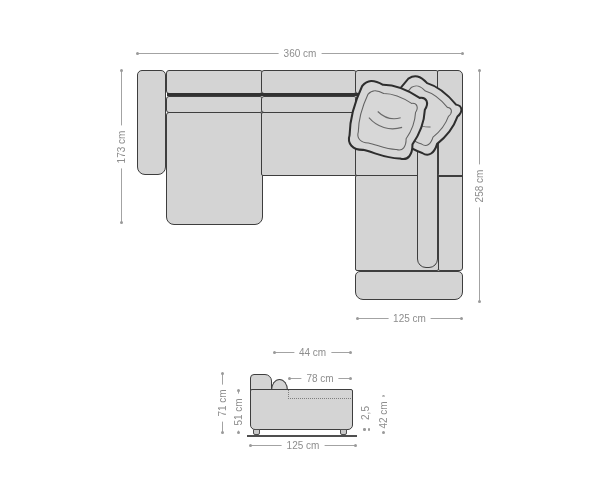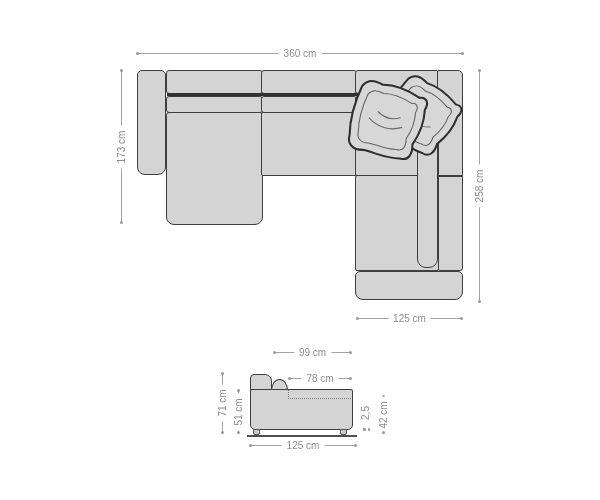--- a/index.html
+++ b/index.html
@@ -134,21 +134,21 @@
 
     <div class="dotted-v" style="left:288px;top:390px;height:9px;"></div>
     <div class="dotted-h" style="left:288px;top:398px;width:63px;"></div>
 
     <div class="leg" style="left:253px;top:429px;"></div>
     <div class="leg" style="left:340px;top:429px;"></div>
 
     <div class="ground" style="left:247px;top:435px;width:110px;height:2px;"></div>
 
     <div class="dim-h" style="left:274px;top:352px;width:77px;">
-      <span class="lbl">99 cm</span>
+      <span class="lbl">44 cm</span>
     </div>
     <div class="dim-h" style="left:289px;top:378px;width:62px;">
       <span class="lbl">78 cm</span>
     </div>
     <div class="dim-v" style="left:222px;top:373px;height:60px;">
       <span class="lbl">71 cm</span>
     </div>
     <div class="dim-v" style="left:238px;top:390px;height:43px;">
       <span class="lbl">51 cm</span>
     </div>

